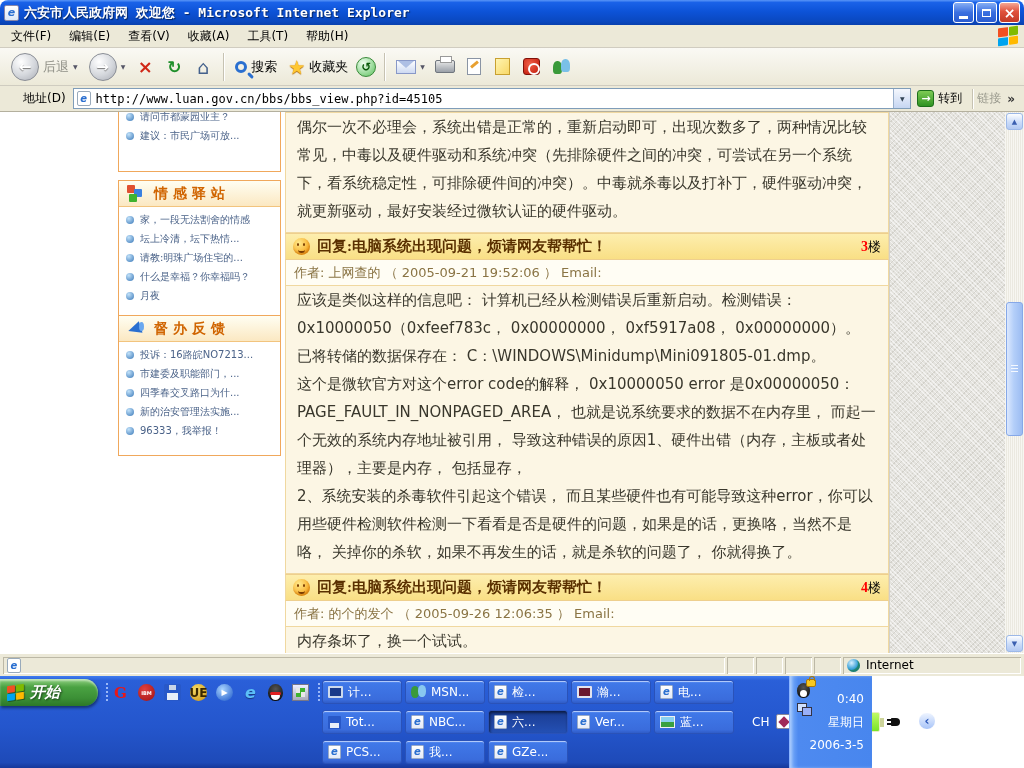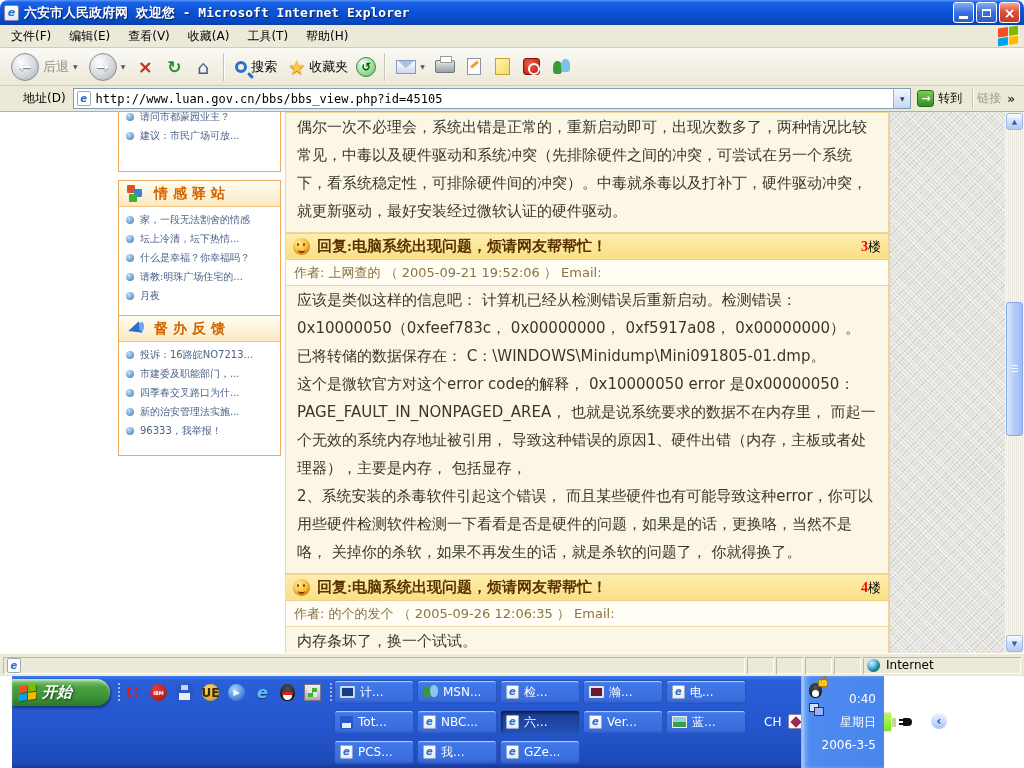--- a/index.html
+++ b/index.html
@@ -166,27 +166,27 @@
   .sb-thumb::after { content:""; position:absolute; left:4px; right:4px; top:50%; height:8px; margin-top:-4px;
     background:repeating-linear-gradient(180deg,#f4f8ff 0 1px,transparent 1px 3px); }
 
   
   .statusbar { position:absolute; top:653px; left:0; width:1024px; height:23px; background:#ece9d8;
     border-top:1px solid #fff; display:flex; align-items:center; gap:2px; padding:2px 3px; }
   .st-panel { height:17px; box-shadow:inset 1px 1px 0 #bcb8a6, inset -1px -1px 0 #fff;
     display:flex; align-items:center; padding:0 4px; }
   .st-main { flex:1; }
   .st-cell { width:27px; }
-  .st-zone { width:158px; gap:6px; font-size:12px; color:#000; }
+  .st-zone { width:178px; gap:6px; font-size:12px; color:#000; }
   .globe { width:13px; height:13px; border-radius:50%; flex:none;
     background:radial-gradient(circle at 35% 30%,#d8f0ff,#38a0d8 50%,#1a6aa8);
     box-shadow:inset -2px -2px 0 rgba(20,120,40,.55); }
 
   
-  .taskbar { position:absolute; top:676px; left:12px; width:872px; height:92px;
+  .taskbar { position:absolute; top:676px; left:0; width:872px; height:92px;
     background:linear-gradient(180deg,#3f7cf0 0%,#2a5fd8 5%,#2456cd 55%,#1e4ab8 94%,#16389a 100%); }
   .start { position:absolute; left:0; top:3px; width:98px; height:27px; border-radius:0 14px 14px 0;
     background:linear-gradient(180deg,#90d080 0%,#4aa242 30%,#3c9036 70%,#2c7828 100%);
     box-shadow:inset 0 2px 2px rgba(255,255,255,.45), 1px 2px 3px rgba(0,0,0,.45);
     display:flex; align-items:center; gap:6px; padding:0 12px 0 7px;
     color:#fff; font-size:15px; font-weight:bold; font-style:italic; text-shadow:1px 1px 2px rgba(0,0,0,.55); }
   .start .winlogo { margin:0; width:17px; height:15px; transform:skewY(-8deg); filter:drop-shadow(1px 1px 0 rgba(0,0,0,.4)); }
   .vdots { position:absolute; width:2px; height:20px; top:7px;
     background:repeating-linear-gradient(180deg,#9ab8f8 0 2px,transparent 2px 4px); }
   .qlaunch { position:absolute; left:112px; top:4px; height:25px; display:flex; align-items:center; gap:9px; }
@@ -387,25 +387,25 @@
         <li>
             <span class="bullet"></span>
             <span>家，一段无法割舍的情感</span>
           </li>
         <li>
             <span class="bullet"></span>
             <span>坛上冷清，坛下热情...</span>
           </li>
         <li>
             <span class="bullet"></span>
+            <span>请教:明珠广场住宅的...</span>
+          </li>
+        <li>
+            <span class="bullet"></span>
             <span>什么是幸福？你幸福吗？</span>
-          </li>
-        <li>
-            <span class="bullet"></span>
-            <span>请教:明珠广场住宅的...</span>
           </li>
         <li>
             <span class="bullet"></span>
             <span>月夜</span>
           </li>
       </ul>
     </div>
     <div class="sb-box sb-box3">
       <div class="sb-head">
         <span class="megaphone-icon"></span>

